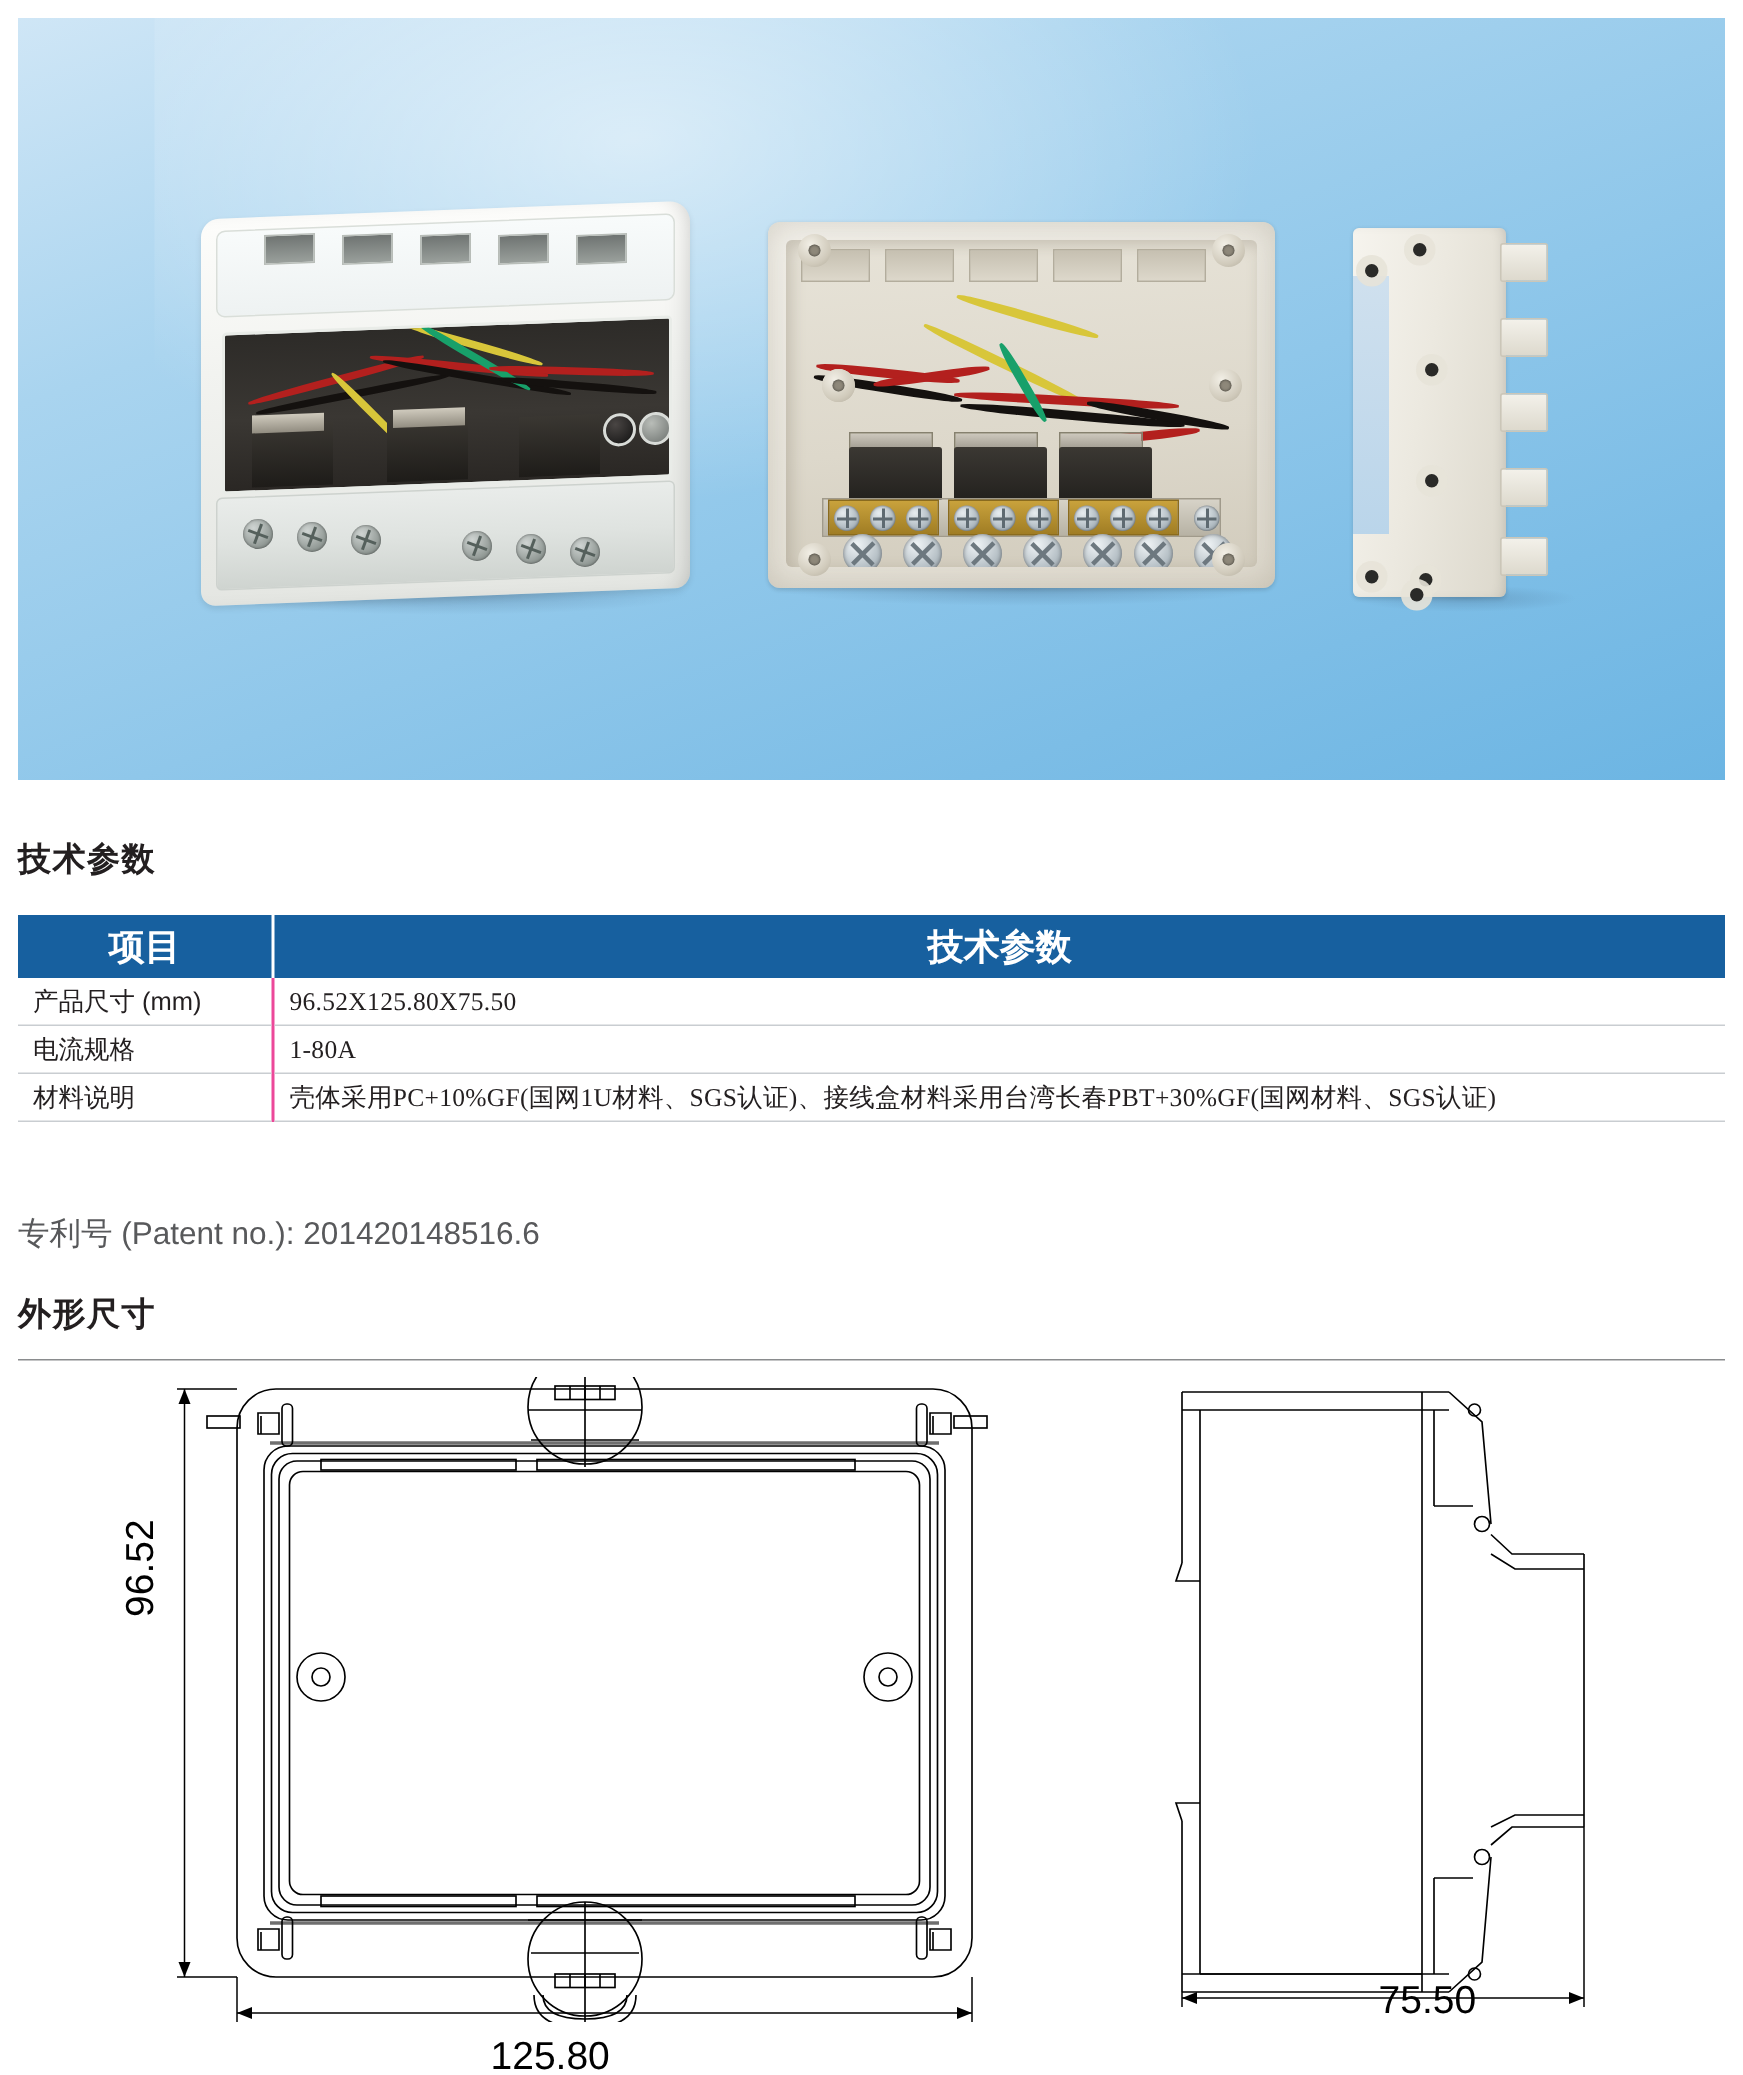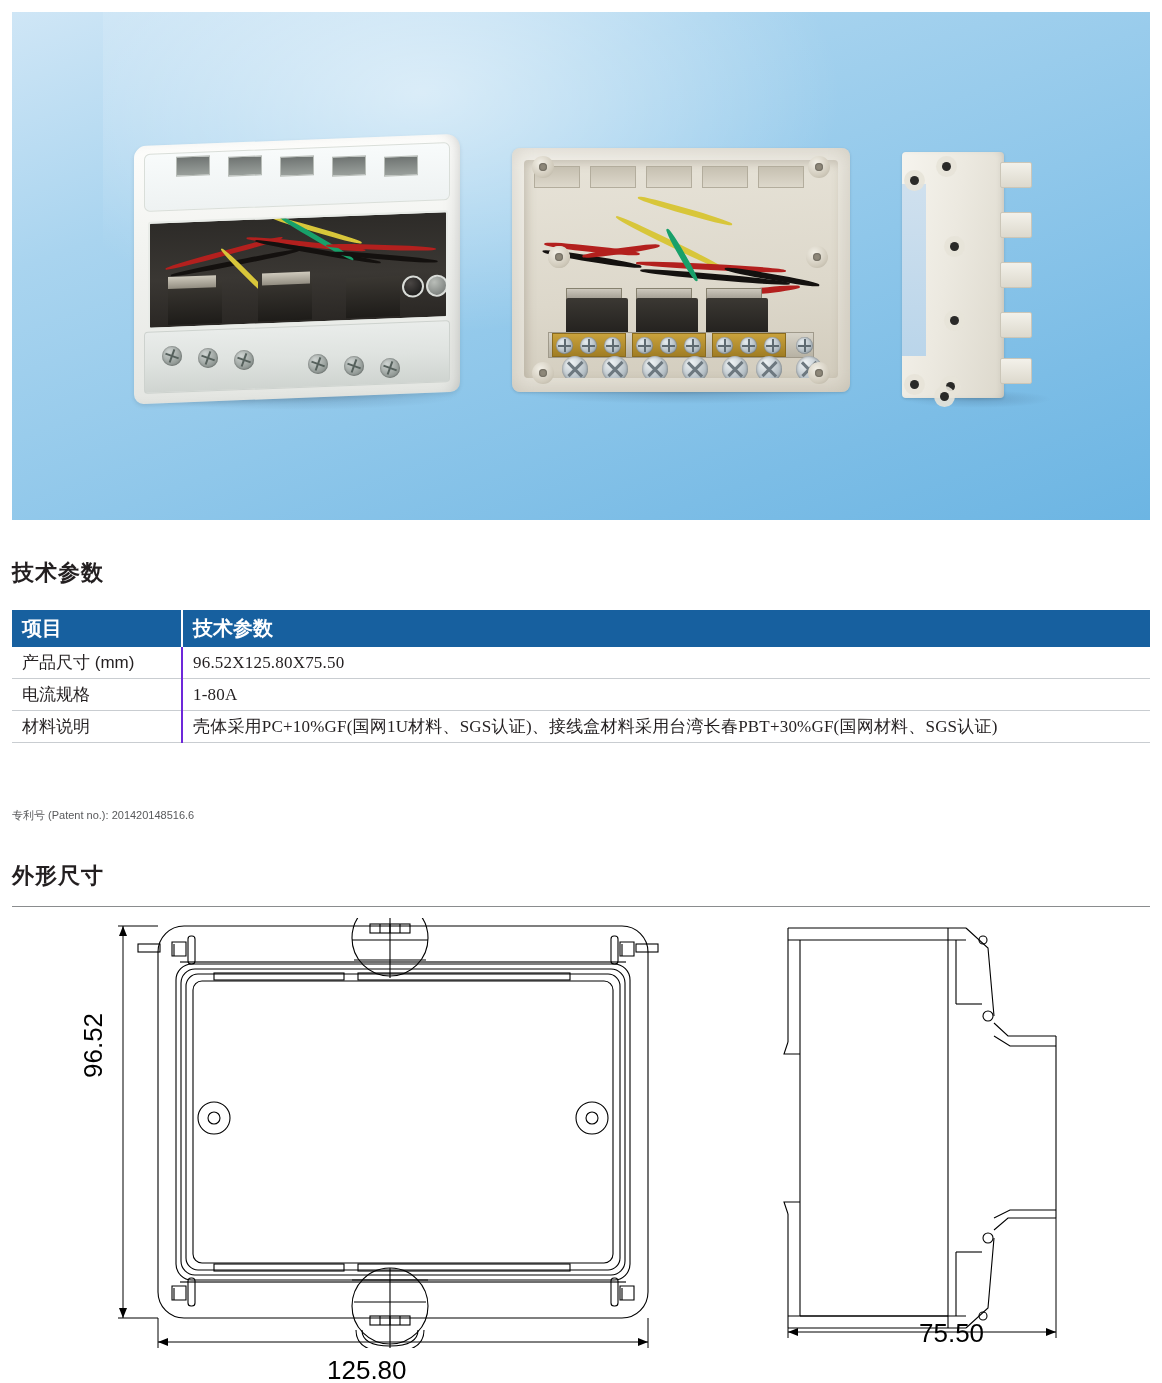--- a/index.html
+++ b/index.html
@@ -184,39 +184,39 @@
   #t-tech { top:558px; }
   #t-dim  { top:861px; }
 
   table.spec {
     position:absolute; left:12px; top:610px;
     width:1138px; border-collapse:collapse;
     font-size:17px; color:#231f20;
   }
   table.spec th {
     background:#17609f; color:#ffffff; font-weight:bold;
-    text-align:left; padding:5px 10px; font-size:20px;
+    text-align:center; padding:5px 10px; font-size:24px;
     border-right:2px solid #ffffff;
   }
   table.spec th:last-child { border-right:none; }
   table.spec td {
     padding:4px 10px; border-bottom:1px solid #c9cdd1;
     vertical-align:middle; white-space:nowrap;
   }
-  table.spec tr td:first-child { border-right:2px solid #6d28d9; width:170px;margin-top:28px; }
+  table.spec tr td:first-child { border-right:2px solid #ec4899; width:170px;margin-top:28px; }
   table.spec tr:first-of-type td { border-top:none; }
   table.spec .val { letter-spacing:.2px;font-family:Liberation Serif, serif; }
 
   .notes {
     position:absolute; left:12px; top:745px; width:1150px;
     font-size:15.5px; color:#58595b; line-height:1.55;
   }
   .notes .row { white-space:nowrap; }
   .notes .indent { padding-left:62px; }
-  .patent { position:absolute; left:12px; top:808px; font-size:11px; color:#58595b; }
+  .patent { position:absolute; left:12px; top:808px; font-size:21px; color:#58595b; }
 
   .rule {
     position:absolute; left:12px; width:1138px; height:1px;
     background:#8a8c8e;
   }
   #rule-dim { top:906px; }
 
   
   .draw { position:absolute; }
   #front-view { left:118px; top:918px; width:560px; height:430px; }

